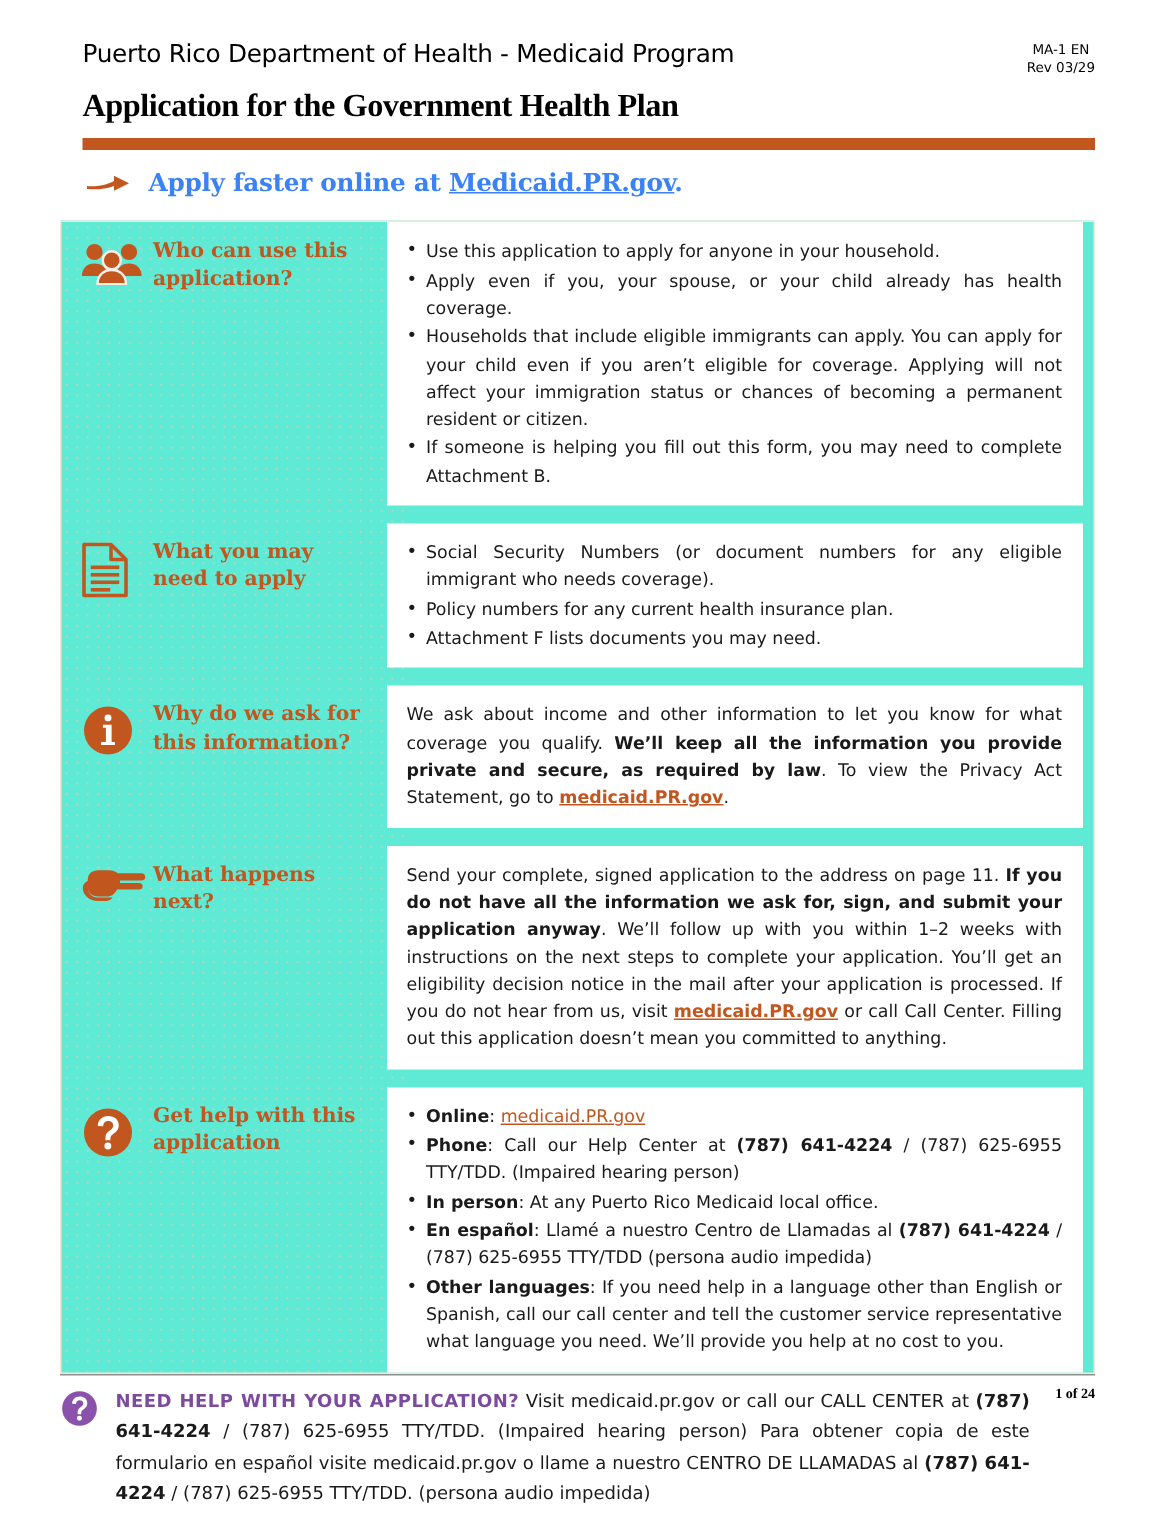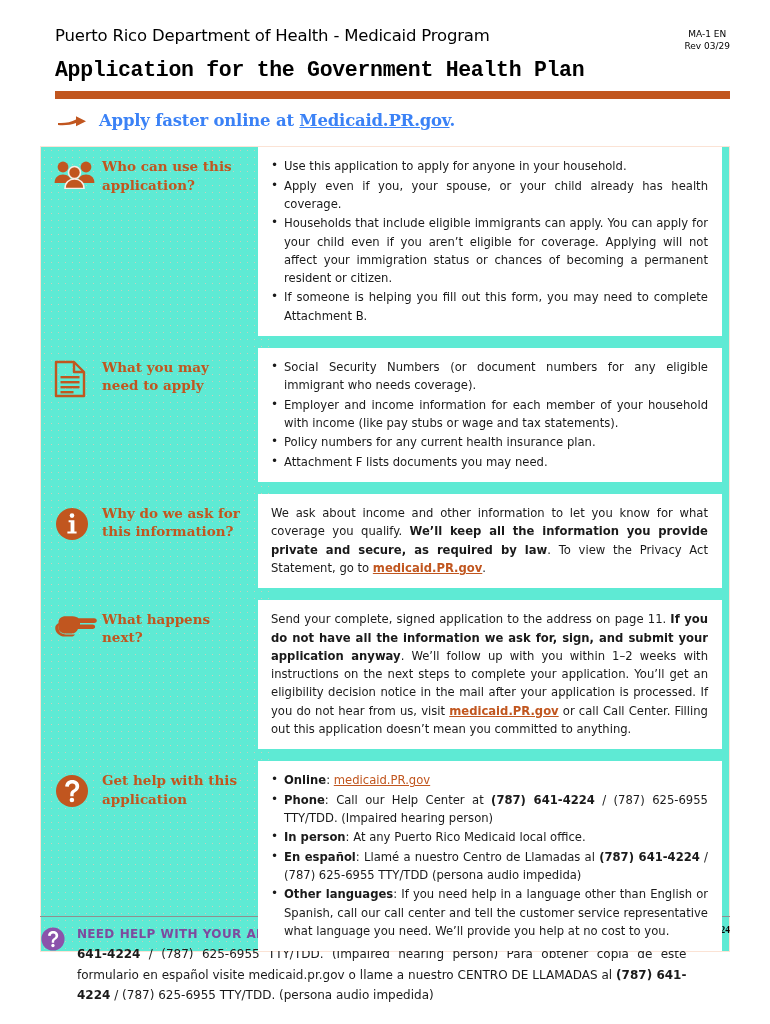--- a/index.html
+++ b/index.html
@@ -44,21 +44,21 @@
   .doc-meta {
     text-align: center;
     font-family: "DejaVu Sans", sans-serif;
     font-size: 9px;
     line-height: 1.35;
     color: #000;
     padding-top: 2px;
     white-space: nowrap;
   }
   .main-title {
-    font-family: Liberation Mono, monospace;
+    font-family: Liberation Serif, serif;
     font-size: 21.5px;
     font-weight: bold;
     letter-spacing: -0.3px;
     color: #000;
     margin-top: 6px;
   }
   .rule {
     margin: 9px 0 0 0;
     height: 8px;
     background: #c1561f;
@@ -277,21 +277,20 @@
           <rect x="6.5" y="16" width="19" height="2.4" fill="#c1561f"></rect>
           <rect x="6.5" y="21" width="19" height="2.4" fill="#c1561f"></rect>
           <rect x="6.5" y="26" width="19" height="2.4" fill="#c1561f"></rect>
           <rect x="6.5" y="31" width="13" height="2.4" fill="#c1561f"></rect>
         </svg>
       </div>
       <div class="cell-label">What you may need to apply</div>
       <div class="cell-body">
         <ul class="bullets">
           <li>Social Security Numbers (or document numbers for any eligible immigrant who needs coverage).</li>
-          <li>Employer and income information for each member of your household with income (like pay stubs or wage and tax statements).</li>
           <li>Policy numbers for any current health insurance plan.</li>
           <li>Attachment F lists documents you may need.</li>
         </ul>
       </div>
     </div>
 
     <div class="row">
       <div class="cell-icon">
         <svg class="icon-svg" width="36" height="36" viewBox="0 0 36 36">
           <circle cx="18" cy="18" r="16" fill="#c1561f"></circle>

